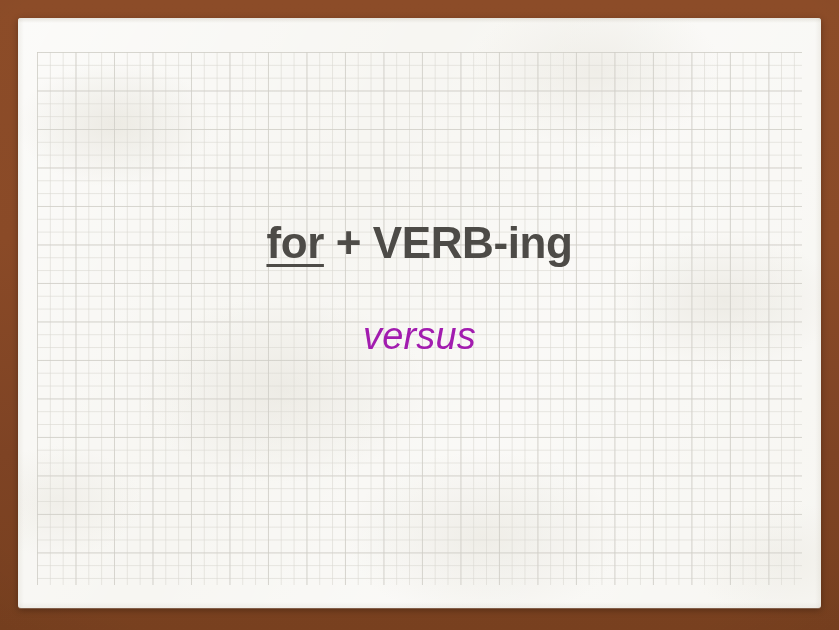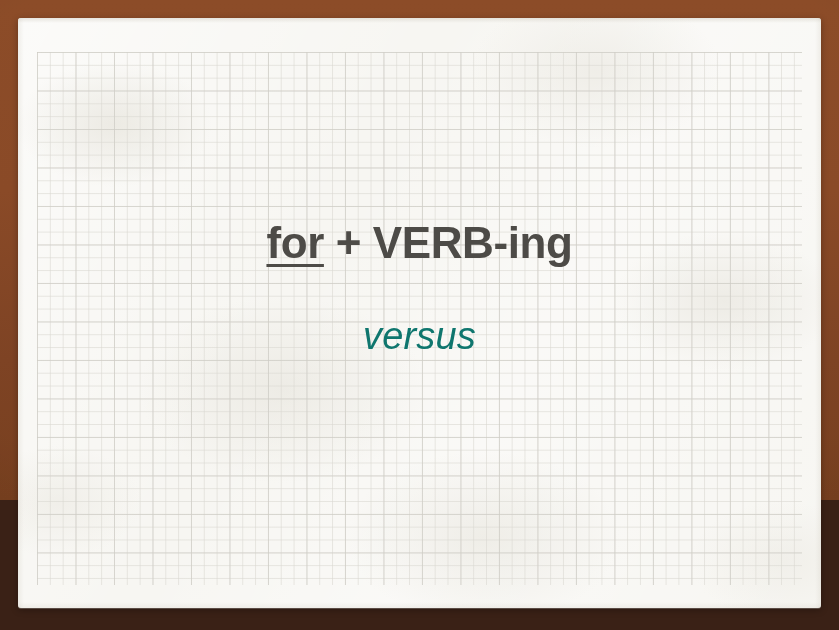--- a/index.html
+++ b/index.html
@@ -11,21 +11,21 @@
     width: 839px;
     height: 630px;
     overflow: hidden;
     font-family: "Liberation Sans", sans-serif;
   }
 
   
   #slide-frame {
     position: relative;
     width: 839px;
-    height: 500px;
+    height: 630px;
     box-sizing: border-box;
     background:
       linear-gradient(180deg,
         #8c4c28 0%,
         #8a4a27 38%,
         #7e4324 72%,
         #78401f 100%);
   }
   
   #frame-vignette {
@@ -139,21 +139,21 @@
     text-decoration: underline;
     text-decoration-thickness: 3px;
     text-underline-offset: 6px;
   }
 
   #line-primary   { margin-bottom: 52px; }
   #line-connector {
     font-size: 38px;
     font-style: italic;
     font-weight: normal;
-    color: #0f766e;
+    color: #a21caf;
     line-height: 1;
     letter-spacing: 0.2px;
     margin-bottom: 50px;
     white-space: nowrap;
   }
   #line-secondary { margin-bottom: 0; }
 </style>
 </head>
 <body>
 

